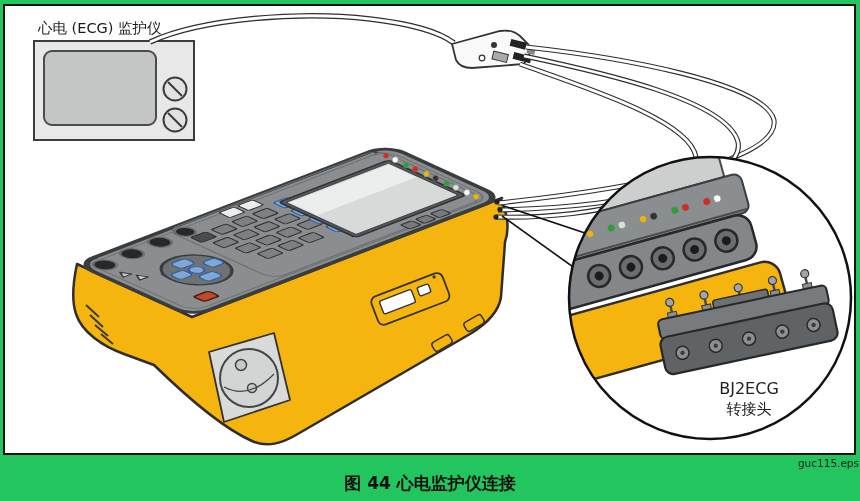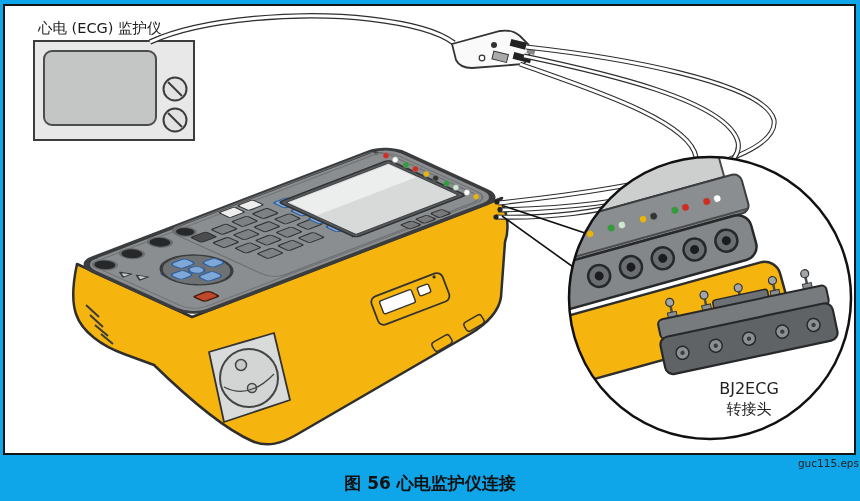--- a/index.html
+++ b/index.html
@@ -1,16 +1,16 @@
 <!DOCTYPE html>
 <html><head>
 <meta charset="utf-8">
 <style>
   html,body{margin:0;padding:0;background:#fff;}
-  .page{position:relative;width:860px;height:501px;background:#0ea5e9;overflow:hidden;
+  .page{position:relative;width:860px;height:501px;background:#22c55e;overflow:hidden;
         font-family:"DejaVu Sans","Liberation Sans",sans-serif;}
   .figure-box{position:absolute;left:3px;top:4px;width:849px;height:447px;
               border:2px solid #141414;background:#fff;}
   .figure-box svg{position:absolute;left:0;top:0;width:100%;height:100%;}
   .eps-name{position:absolute;top:457px;right:1px;font-size:10.5px;color:#222;}
   .caption{position:absolute;top:472px;left:0;width:860px;text-align:center;
            font-size:17px;font-weight:bold;color:#111;}
   text{font-family:"DejaVu Sans","Liberation Sans",sans-serif;}
 </style>
 </head>
@@ -301,14 +301,14 @@
 
           <text x="747" y="392" font-size="16" fill="#222" text-anchor="middle">BJ2ECG</text>
           <text x="747" y="412" font-size="15" fill="#222" text-anchor="middle">转接头</text>
         </g>
         <circle cx="708" cy="296" r="141" fill="none" stroke="#111" stroke-width="2.5"></circle>
       </g>
     </svg>
   </div>
 
   <div class="eps-name">guc115.eps</div>
-  <div class="caption">图 56 心电监护仪连接</div>
+  <div class="caption">图 44 心电监护仪连接</div>
 </div>
 
 </body></html>

